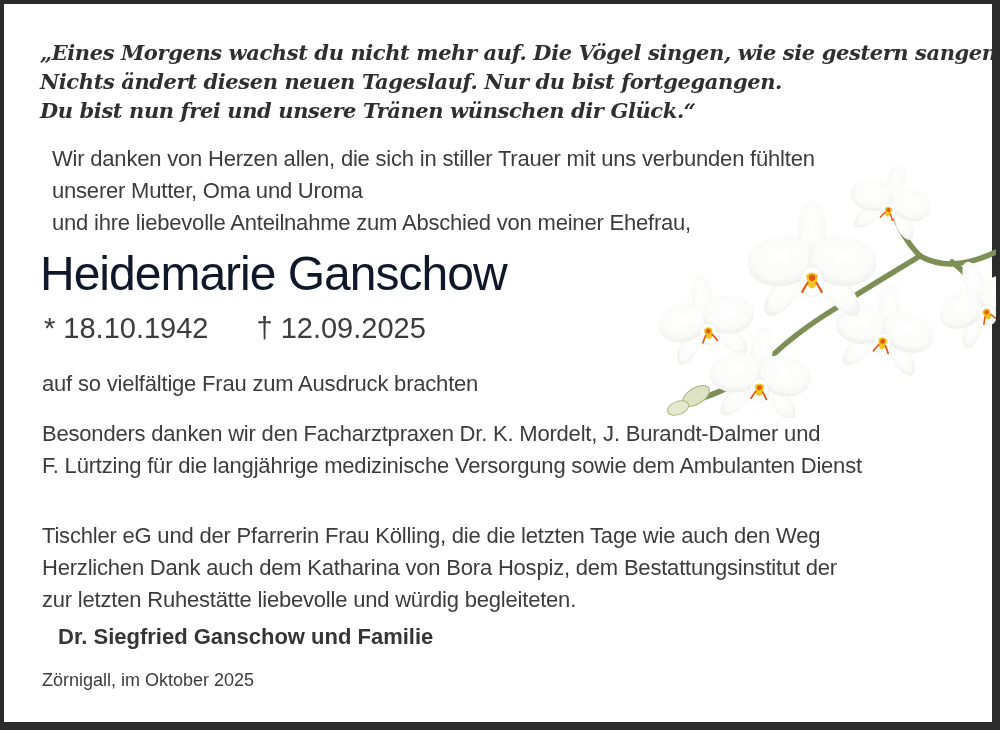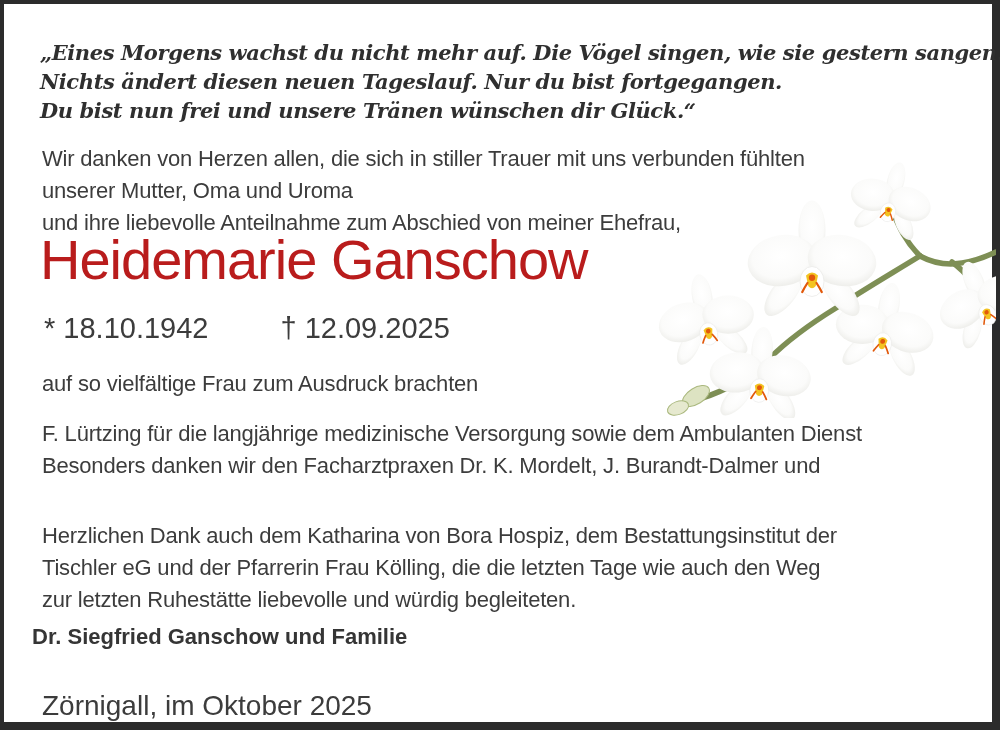--- a/index.html
+++ b/index.html
@@ -24,45 +24,45 @@
     color:#2f2f2f;
     white-space:nowrap;
   }
   .para{
     position:absolute; left:38px;
     font-size:22px; line-height:32px;
     letter-spacing:-0.2px;
     color:#3c3c3c;
     white-space:nowrap;
   }
-  .p-thanks{ top:139px; }
+  .p-thanks{ top:139px;margin-left:10px; }
   .deceased-name{
-    position:absolute; left:36px; top:224px;
-    font-size:56px; line-height:64px;
+    position:absolute; left:36px; top:238px;
+    font-size:48px; line-height:64px;
     letter-spacing:-1px;
-    color:#b91c1c;
+    color:#0f172a;
     white-space:nowrap;
   }
   .dates{
     position:absolute; left:40px; top:308px;
     font-size:29px; color:#3c3c3c;
     display:flex;
   }
-  .death{ margin-left:72px;text-align:center; }
+  .death{ margin-left:48px;text-align:center; }
   .p-outro{ top:364px; }
   .p-doctors{ top:414px; }
   .p-hospice{ top:516px; }
   .signature{
-    position:absolute; left:28px; top:620px;
+    position:absolute; left:54px; top:620px;
     font-size:22px; font-weight:bold;
     color:#353535; white-space:nowrap;
   }
   .place-date{
-    position:absolute; left:38px; top:686px;
-    font-size:28px; color:#3c3c3c; white-space:nowrap;
+    position:absolute; left:38px; top:666px;
+    font-size:18px; color:#3c3c3c; white-space:nowrap;
   }
   .orchid{
     position:absolute; left:648px; top:152px;
     width:344px; height:262px;
   }
 </style>
 </head>
 <body>
 
 <div class="page">
@@ -82,27 +82,27 @@
   <div class="deceased-name">Heidemarie Ganschow</div>
 
   <div class="dates">
     <span class="birth">* 18.10.1942</span>
     <span class="death">† 12.09.2025</span>
   </div>
 
   <div class="para p-outro">auf so vielfältige Frau zum Ausdruck brachten</div>
 
   <div class="para p-doctors">
+    <div>Besonders danken wir den Facharztpraxen Dr. K. Mordelt, J. Burandt-Dalmer und</div>
     <div>F. Lürtzing für die langjährige medizinische Versorgung sowie dem Ambulanten Dienst</div>
-    <div>Besonders danken wir den Facharztpraxen Dr. K. Mordelt, J. Burandt-Dalmer und</div>
   </div>
 
   <div class="para p-hospice">
+    <div>Tischler eG und der Pfarrerin Frau Kölling, die die letzten Tage wie auch den Weg</div>
     <div>Herzlichen Dank auch dem Katharina von Bora Hospiz, dem Bestattungsinstitut der</div>
-    <div>Tischler eG und der Pfarrerin Frau Kölling, die die letzten Tage wie auch den Weg</div>
     <div>zur letzten Ruhestätte liebevolle und würdig begleiteten.</div>
   </div>
 
   <div class="signature">Dr. Siegfried Ganschow und Familie</div>
 
   <div class="place-date">Zörnigall, im Oktober 2025</div>
 
   <svg class="orchid" viewBox="0 0 344 262" xmlns="http://www.w3.org/2000/svg" aria-hidden="true">
     <defs>
       <radialGradient id="petalG" cx="50%" cy="42%" r="68%">

